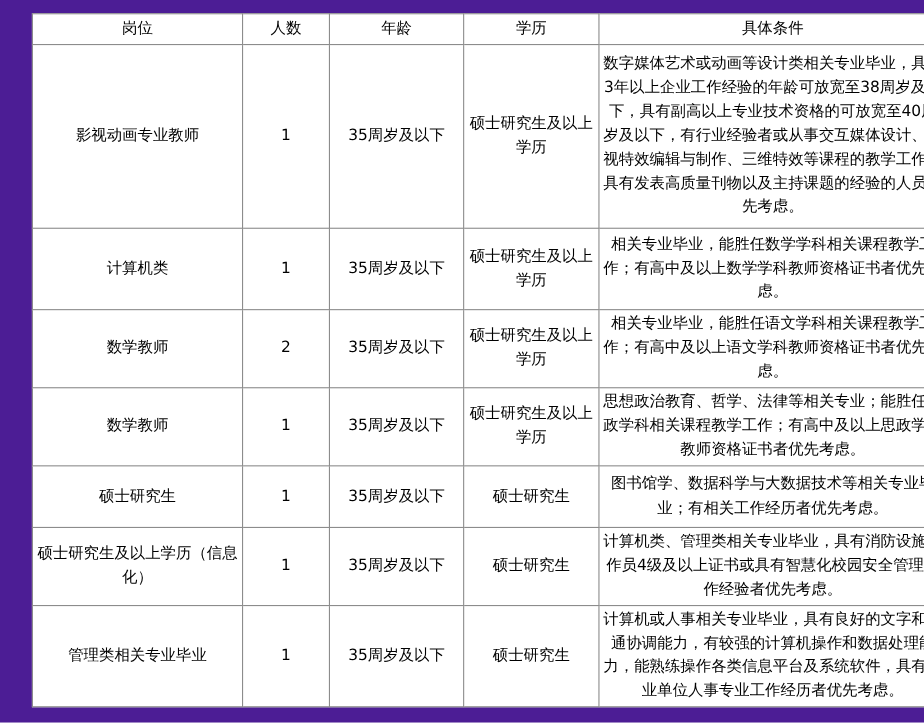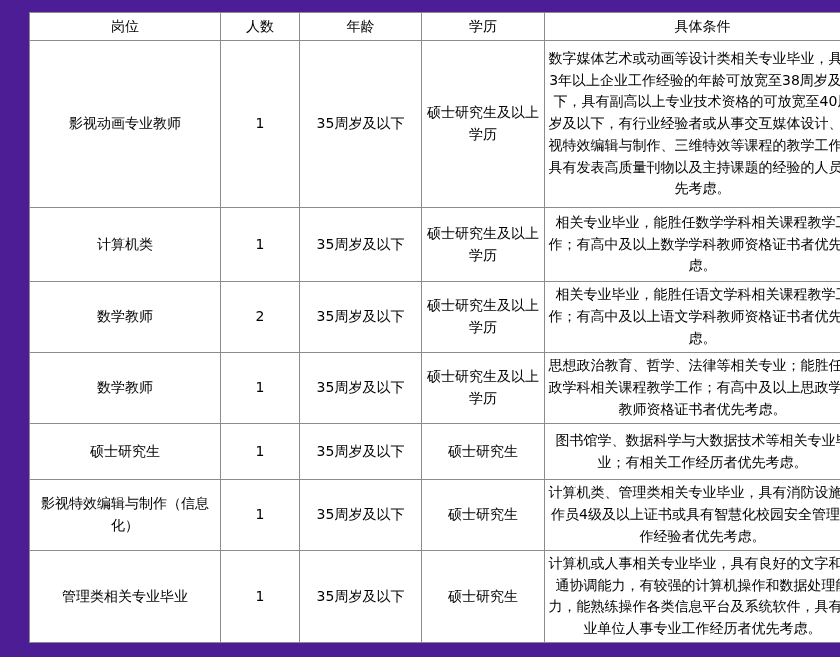--- a/index.html
+++ b/index.html
@@ -100,21 +100,21 @@
           <td class="colw4">思想政治教育、哲学、法律等相关专业；能胜任思政学科相关课程教学工作；有高中及以上思政学科教师资格证书者优先考虑。</td>
         </tr>
         <tr>
           <td class="colw0">硕士研究生</td>
           <td class="colw1">1</td>
           <td class="colw2">35周岁及以下</td>
           <td class="colw3">硕士研究生</td>
           <td class="colw4">图书馆学、数据科学与大数据技术等相关专业毕业；有相关工作经历者优先考虑。</td>
         </tr>
         <tr>
-          <td class="colw0">影视特效编辑与制作（信息化）</td>
+          <td class="colw0">硕士研究生及以上学历（信息化）</td>
           <td class="colw1">1</td>
           <td class="colw2">35周岁及以下</td>
           <td class="colw3">硕士研究生</td>
           <td class="colw4">计算机类、管理类相关专业毕业，具有消防设施操作员4级及以上证书或具有智慧化校园安全管理工作经验者优先考虑。</td>
         </tr>
         <tr>
           <td class="colw0">管理类相关专业毕业</td>
           <td class="colw1">1</td>
           <td class="colw2">35周岁及以下</td>
           <td class="colw3">硕士研究生</td>

